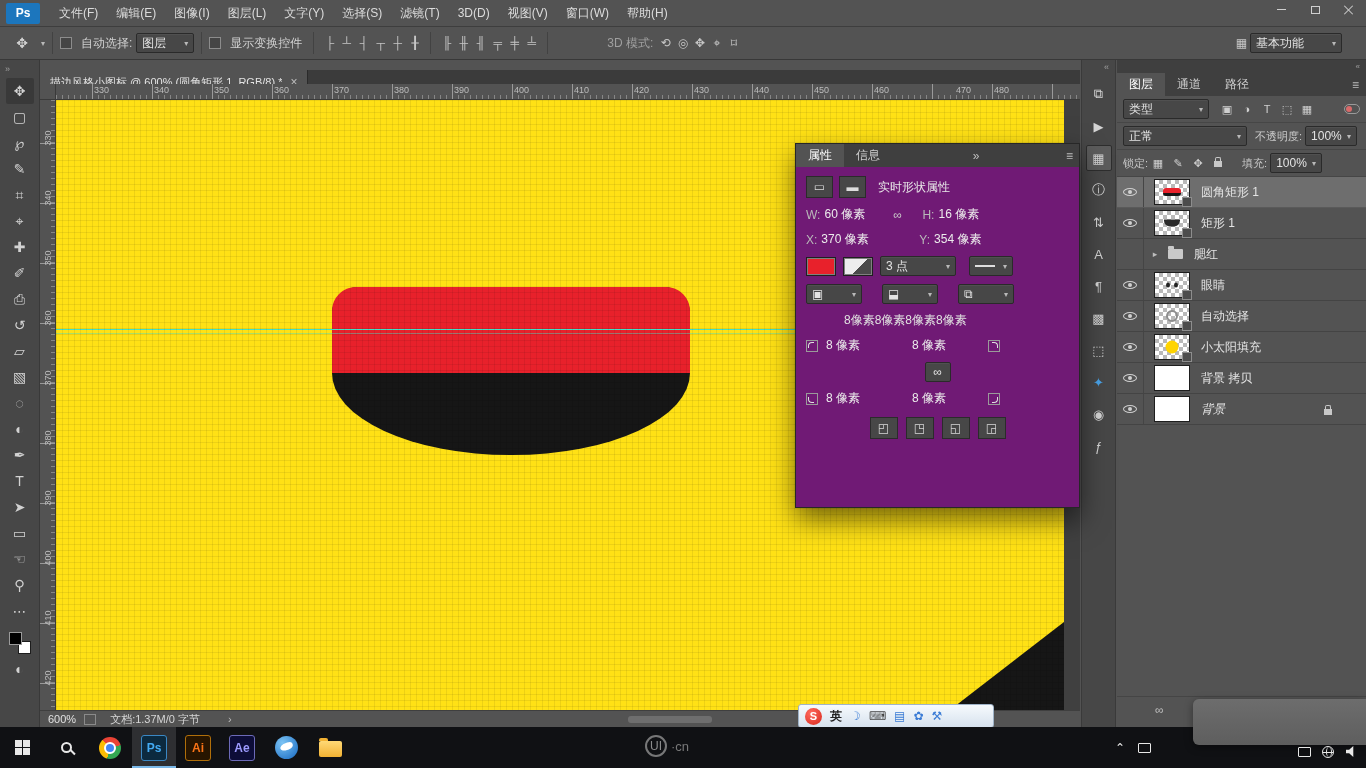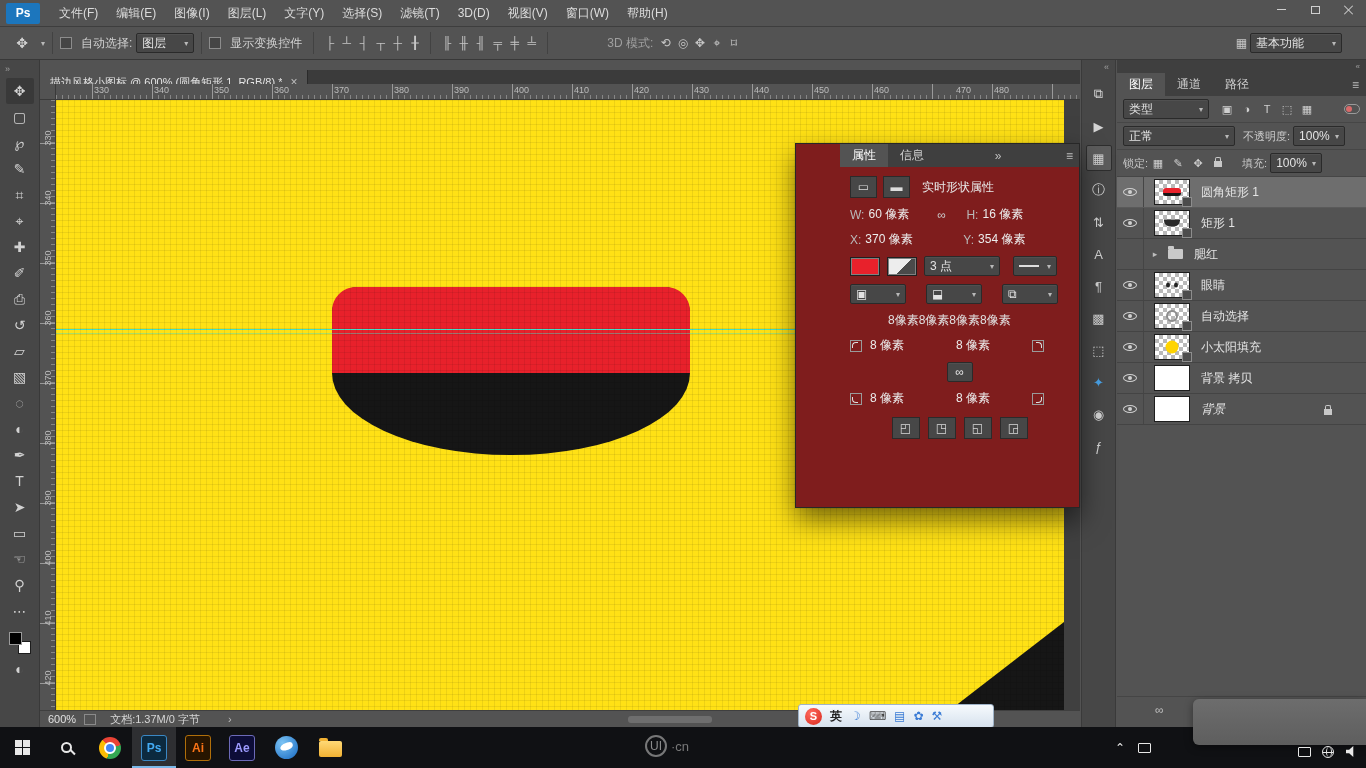--- a/index.html
+++ b/index.html
@@ -65,21 +65,21 @@
   .guide{position:absolute;left:0;width:1008px;height:1px;background:#43e0c6;}
   .guide.f{opacity:.45;}
 
   
   #statusbar{position:absolute;left:40px;top:710px;width:1040px;height:17px;background:#535353;border-top:1px solid #3f3f3f;display:flex;align-items:center;z-index:8;font-size:11px;}
   #statusbar .z{margin:0 8px;color:#e0e0e0;}
   #statusbar .chip{width:12px;height:11px;border:1px solid #8a8a8a;margin-right:14px;}
   .hthumb{position:absolute;left:588px;top:5px;width:84px;height:7px;background:#6e6e6e;border-radius:3px;}
 
   
-  #props{position:absolute;left:795px;top:143px;width:285px;height:365px;background:#7f1d1d;border:1px solid #272727;box-shadow:0 12px 26px rgba(0,0,0,.55);z-index:30;padding-left:44px;}
+  #props{position:absolute;left:795px;top:143px;width:285px;height:365px;background:#701a75;border:1px solid #272727;box-shadow:0 12px 26px rgba(0,0,0,.55);z-index:30;}
   .ptabs{height:23px;background:#3f3f3f;display:flex;align-items:center;}
   .ptab{padding:0 12px;height:23px;line-height:23px;color:#cfcfcf;}
   .ptab.active{background:#535353;color:#fff;}
   .pthdr-ic{margin-left:auto;color:#bdbdbd;padding:0 6px;}
   .pcontent{padding:9px 10px;display:flex;flex-direction:column;gap:8px;}
   .prow{display:flex;align-items:center;}
   .pbtn{width:27px;height:22px;background:#474747;border:1px solid #2b2b2b;display:flex;align-items:center;justify-content:center;margin-right:6px;color:#ddd;}
   .plab{color:#b9b9b9;margin-right:4px;}
   .pval{color:#ececec;width:58px;}
   .linkico{width:30px;text-align:center;color:#c9c9c9;}
@@ -445,21 +445,21 @@
         <span class="car">▾</span>
       </span>
       <span class="fico" style="margin-left:8px">▣</span>
       <span class="fico">◑</span>
       <span class="fico">T</span>
       <span class="fico">⬚</span>
       <span class="fico">▦</span>
       <span class="toggle"></span>
     </div>
     <div class="frow">
-      <span class="dd" style="width:112px">
+      <span class="dd" style="width:124px">
         <span>正常</span>
         <span class="car">▾</span>
       </span>
       <span style="margin-left:8px;color:#c9c9c9;font-size:11px">不透明度:</span>
       <span class="dd" style="width:52px;margin-left:3px">
         <span>100%</span>
         <span class="car">▾</span>
       </span>
     </div>
     <div class="frow">

